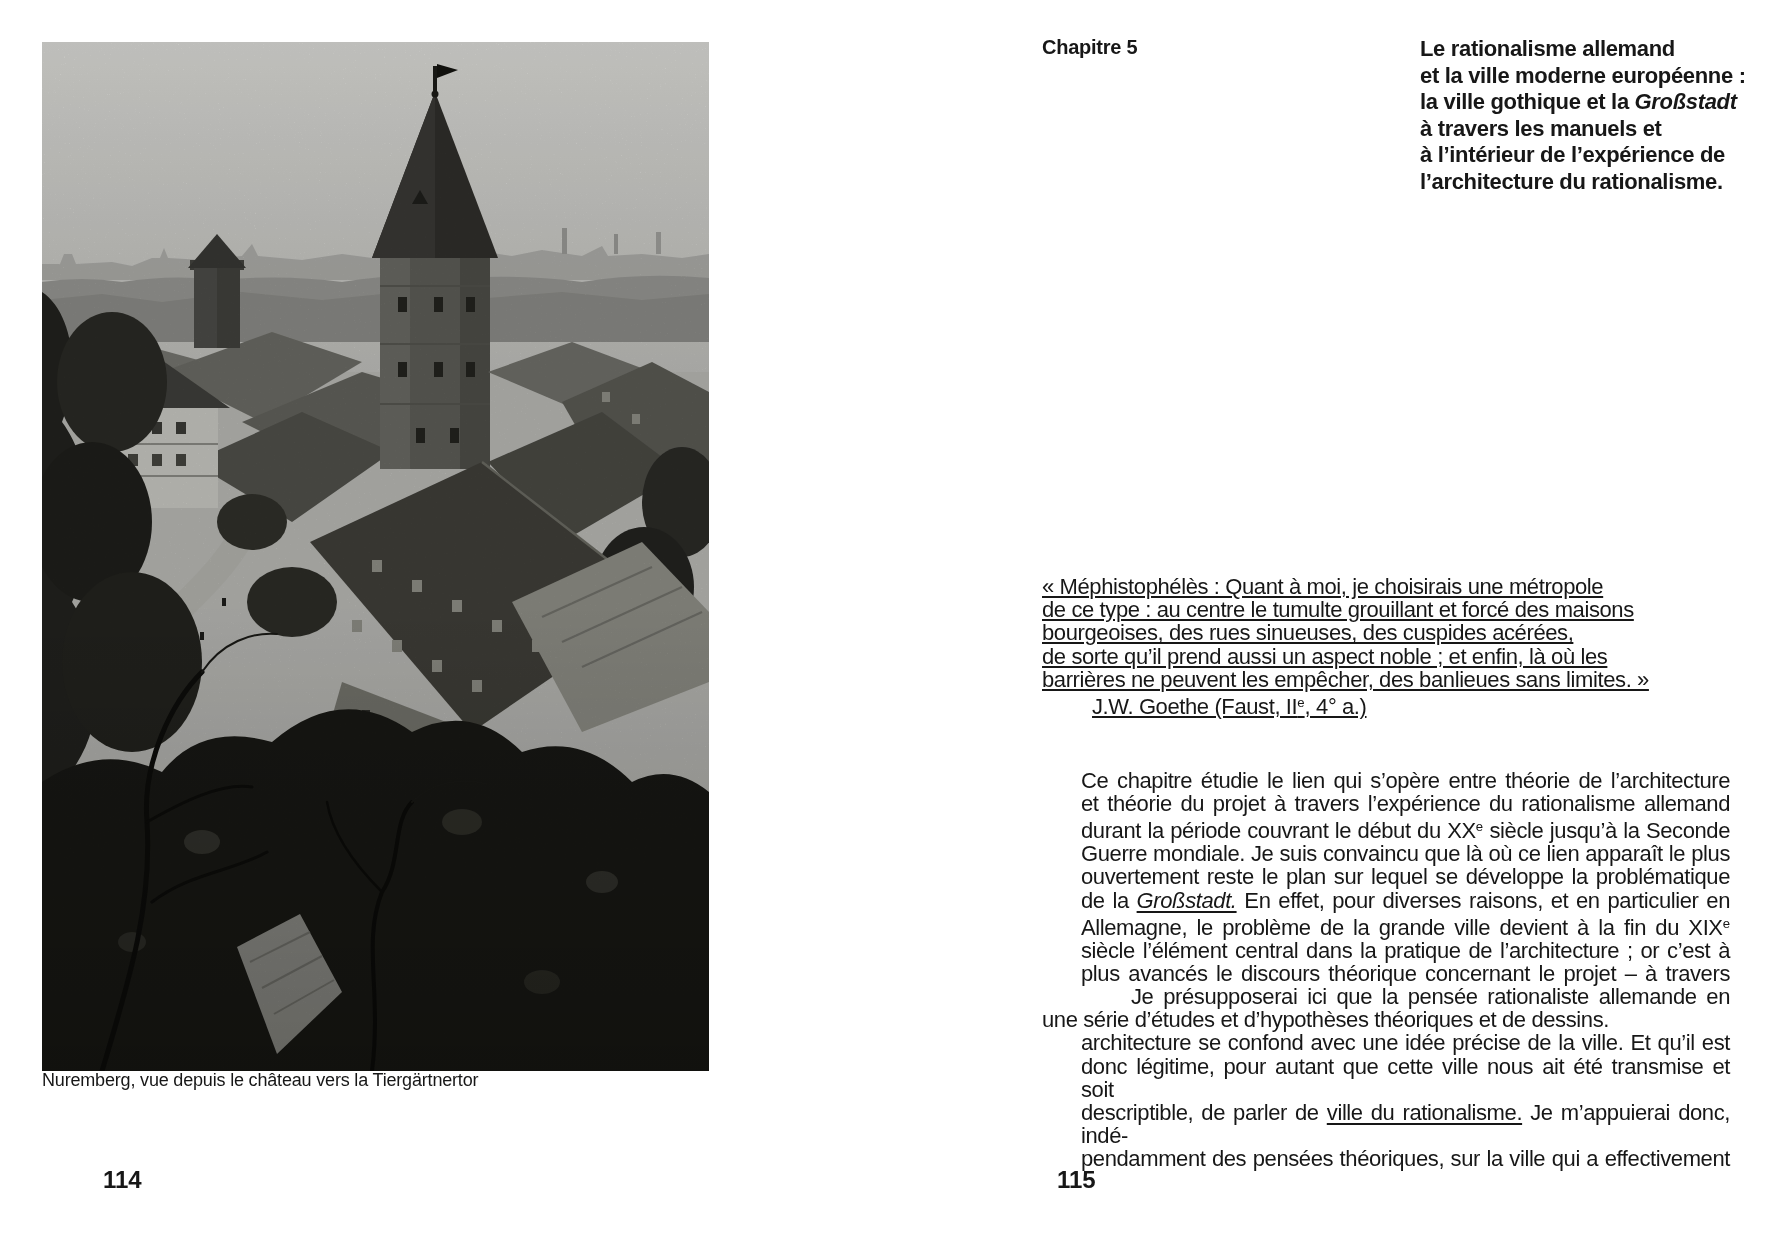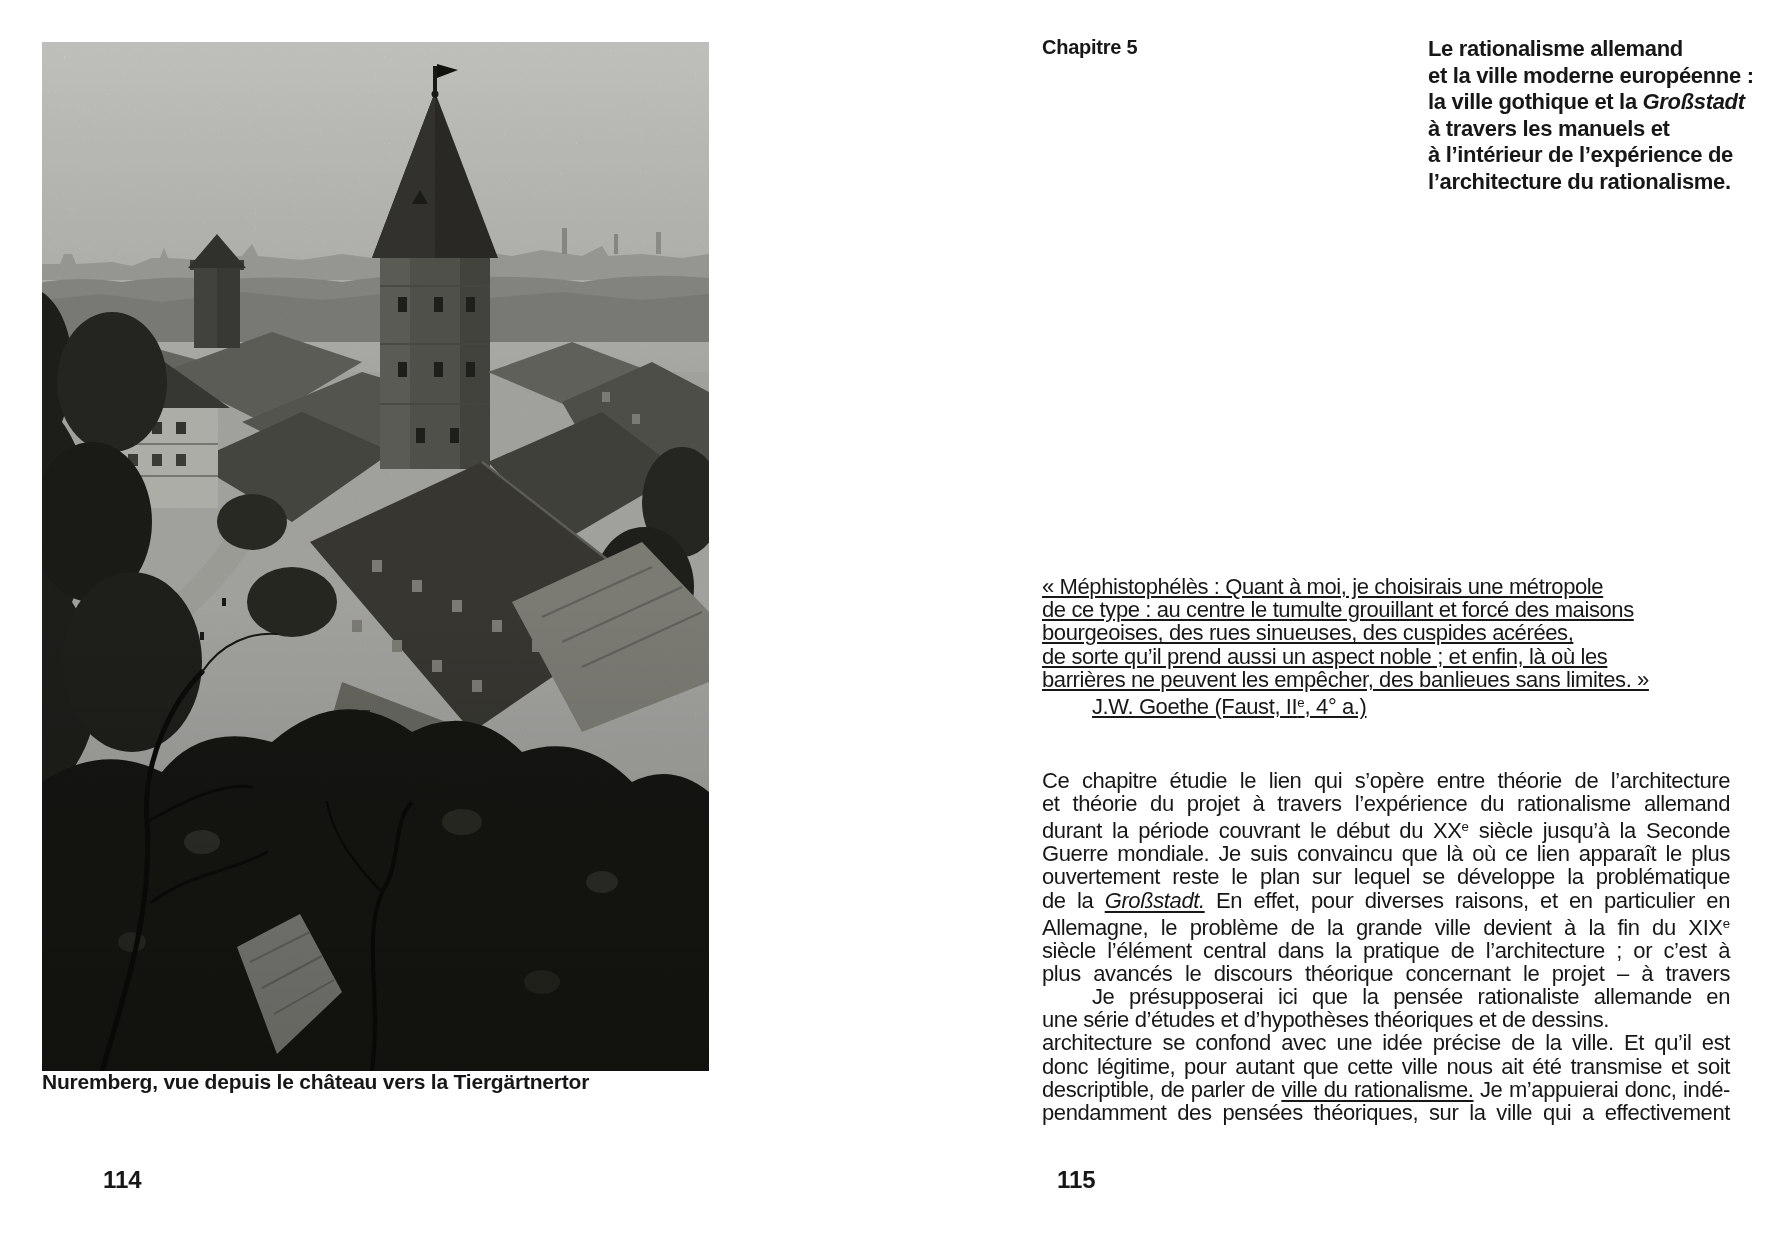--- a/index.html
+++ b/index.html
@@ -1,30 +1,30 @@
 <!DOCTYPE html>
 <html><head>
 <meta charset="utf-8">
 <style>
   html,body{margin:0;padding:0;background:#ffffff;}
   .page{position:relative;width:1772px;height:1240px;background:#fff;overflow:hidden;
         font-family:"Liberation Sans","DejaVu Sans",sans-serif;color:#171717;}
   .photo{position:absolute;left:42px;top:42px;width:667px;height:1029px;display:block;}
-  .caption{position:absolute;left:42px;top:1070px;font-weight:700;font-size:21px;letter-spacing:-0.01em;}
+  .caption{position:absolute;left:42px;top:1070px;font-weight:400;font-size:18px;letter-spacing:-0.01em;}
   .pn{position:absolute;top:1166px;font-weight:700;font-size:24px;}
   .pn-left{left:103px;}
   .pn-right{left:1057px;text-align:center;}
   .chapter{position:absolute;left:1042px;top:36px;font-weight:700;font-size:20px;letter-spacing:-0.012em;}
-  .title{position:absolute;left:1420px;top:36px;font-weight:700;font-size:22px;line-height:26.5px;letter-spacing:-0.015em;margin-left:8px;}
+  .title{position:absolute;left:1420px;top:36px;font-weight:700;font-size:22px;line-height:26.5px;letter-spacing:-0.015em;}
   .title .tl{white-space:nowrap;}
   .textcol{position:absolute;left:1042px;width:688px;font-size:22px;line-height:23.2px;letter-spacing:-0.018em;}
   .quote{top:575px;text-decoration:underline;}
   .bodytext{top:769px;}
   .tl{min-height:23.2px;}
-  .just{text-align:justify;text-align-last:justify;}
+  .just{text-align:justify;text-align-last:justify;margin-left:39px;}
   .ind{text-indent:50px;}
   .it{font-style:italic;}
   .un{text-decoration:underline;text-decoration-thickness:1.6px;text-underline-offset:3px;}
   .sup{font-size:0.6em;vertical-align:0.5em;letter-spacing:0;}
 </style>
 </head>
 <body>
 
 <div class="page">
 

